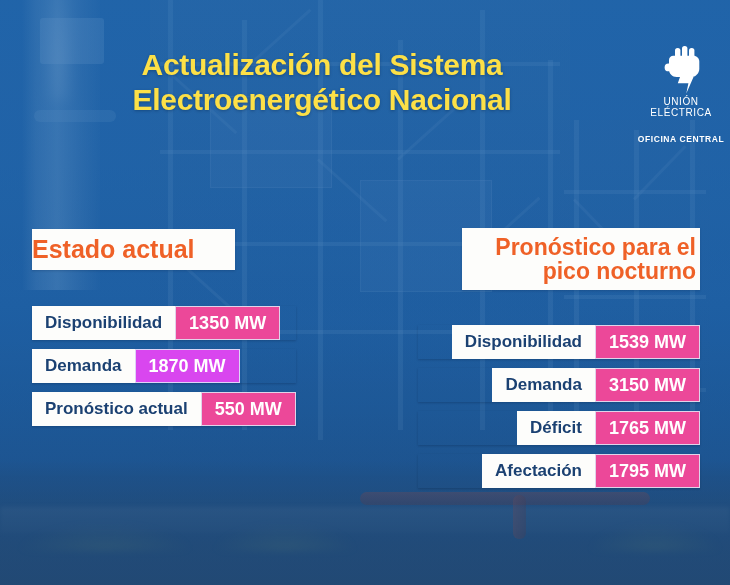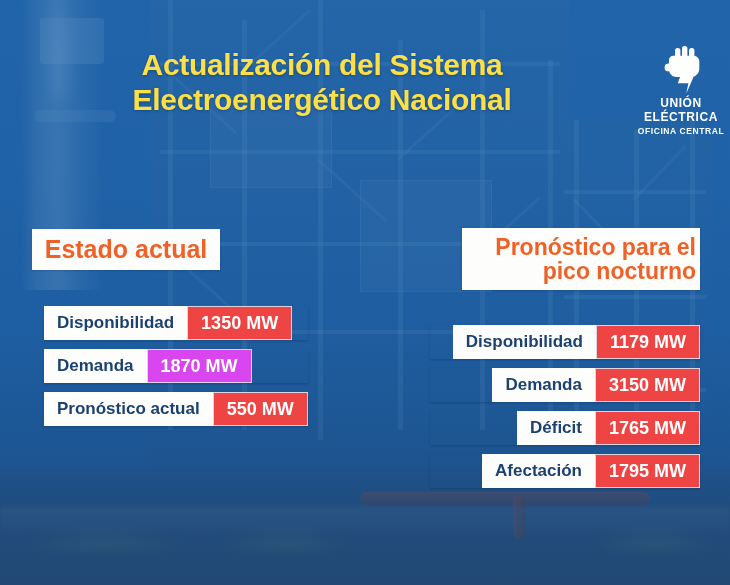--- a/index.html
+++ b/index.html
@@ -188,44 +188,44 @@
   }
   .logo svg { display: block; margin: 0 auto; }
   .logo-une {
     font-size: 27px;
     font-weight: bold;
     letter-spacing: 1px;
     line-height: 1;
     margin-top: 2px;
   }
   .logo-sub1 {
-    font-size: 12px;
-    font-weight: bold;
+    font-size: 10px;
+    font-weight: normal;
     letter-spacing: .6px;
     margin-top: 2px;
   }
   .logo-sub2 {
     font-size: 8.5px;
     font-weight: bold;
     letter-spacing: .6px;
-    margin-top: 2px;
+    margin-top: 16px;
   }
 
   
   .sec-head {
     position: absolute;
     background: #fdfdfb;
     color: #ef6127;
     font-weight: bold;
     box-shadow: 0 1px 2px rgba(0,20,50,.18);
   }
   #head-left {
     left: 32px; top: 229px;
-    width: 188px; height: 41px;
-    display: flex; align-items: center; justify-content: center;
+    width: 203px; height: 41px;
+    display: flex; align-items: center; justify-content: flex-start;
     font-size: 25px;
   }
   #head-right {
     left: 462px; top: 228px;
     width: 238px; height: 62px;
     display: flex; flex-direction: column;
     align-items: flex-end; justify-content: center;
     font-size: 23px;
     line-height: 1.06;
     padding-right: 4px;
@@ -235,38 +235,37 @@
   
   .rows { position: absolute; }
   #rows-left  { left: 32px;  top: 306px; }
   #rows-right { left: 418px; top: 325px; width: 282px; }
 
   .row {
     display: flex;
     align-items: stretch;
     margin-bottom: 9px;
     box-shadow: 0 1px 2px rgba(0,18,45,.22);
-    margin-left: 12px;
   }
   #rows-right .row { justify-content: flex-end; }
 
   .row .label {
     background: #fdfdfb;
     color: #1b4172;
     font-size: 17px;
     font-weight: bold;
     display: flex;
     align-items: center;
     padding: 0 13px;
     height: 34px;
     box-sizing: border-box;
     white-space: nowrap;
   }
   .row .value {
-    background: #ef4444;
+    background: #ec4899;
     color: #ffffff;
     font-size: 18px;
     font-weight: bold;
     display: flex;
     align-items: center;
     justify-content: center;
     padding: 0 13px;
     height: 34px;
     box-sizing: border-box;
     border: 1px solid rgba(222,236,248,.85);
@@ -374,21 +373,21 @@
       </div>
       <div class="row">
         <div class="label">Pronóstico actual</div>
         <div class="value">550 MW</div>
       </div>
     </div>
 
     <div class="rows" id="rows-right">
       <div class="row">
         <div class="label">Disponibilidad</div>
-        <div class="value">1179 MW</div>
+        <div class="value">1539 MW</div>
       </div>
       <div class="row">
         <div class="label">Demanda</div>
         <div class="value">3150 MW</div>
       </div>
       <div class="row">
         <div class="label">Déficit</div>
         <div class="value">1765 MW</div>
       </div>
       <div class="row">

